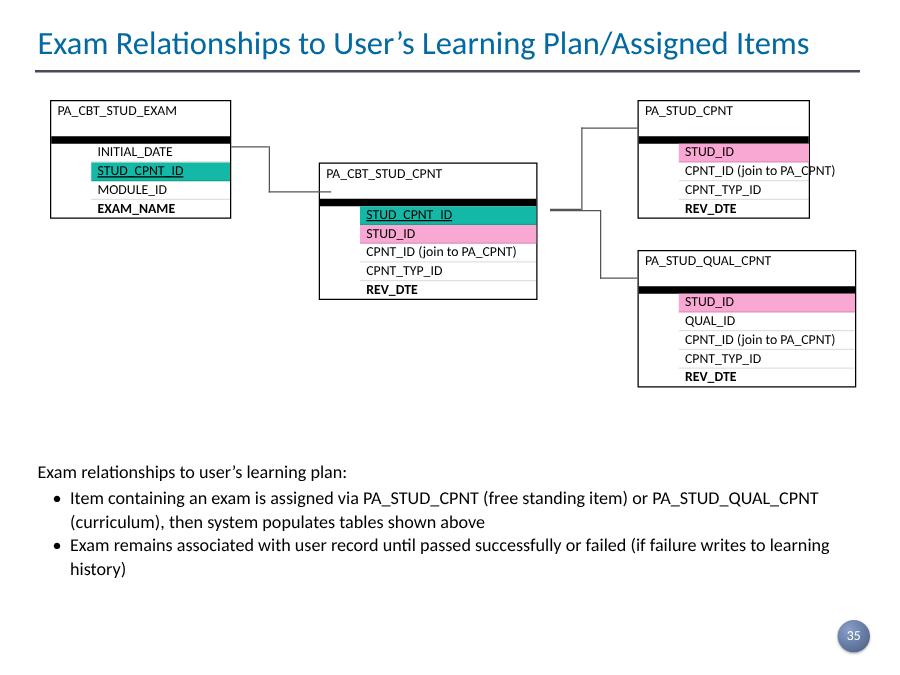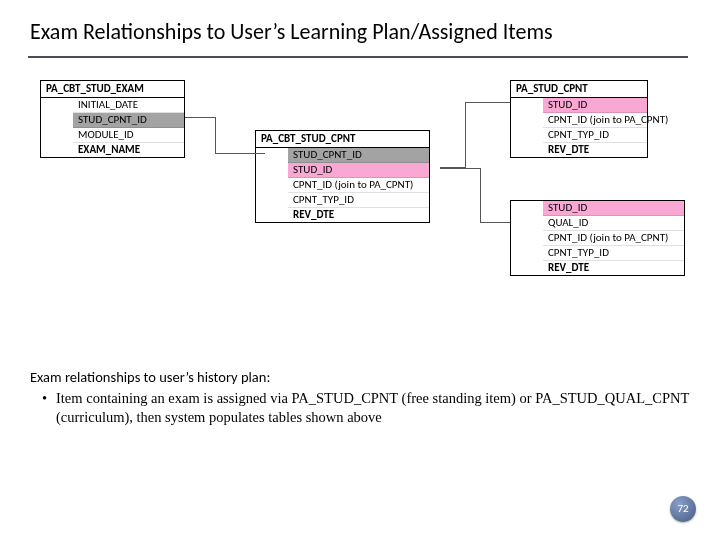--- a/index.html
+++ b/index.html
@@ -15,75 +15,75 @@
   }
   .slide {
     position: relative;
     width: 720px;
     height: 540px;
   }
   .title {
     position: absolute;
     left: 30px;
     top: 18px;
-    font-size: 22px;
+    font-size: 26px;
     font-weight: 400;
-    color: #000000;
+    color: #0369a1;
   }
   .rule {
     position: absolute;
     left: 28px;
     top: 56px;
     width: 660px;
     height: 0;
     border-top: 2px solid #4a4a5a;
   }
   
   .entity {
     position: absolute;
     border: 1px solid #000;
     background: #fff;
     font-size: 11px;
     line-height: 14px;
     padding: 0;
     box-sizing: border-box;
   }
   .entity .hdr {
-    font-weight: 700;
-    padding: 1px 5px 1px 5px;
-    border-bottom: 1px solid #000000;
+    font-weight: 400;
+    padding: 1px 5px 13px 5px;
+    border-bottom: 6px solid #000000;
   }
   .entity .body {
     padding: 0;
     margin-left: 32px;
   }
   .row {
     padding: 0 5px;
     border-bottom: 1px solid rgba(0,0,0,0.12);
     white-space: nowrap;
   }
   .entity .body .row:last-child { border-bottom: none; font-weight: bold; }
-  .hl { background: #a3a3a3; }
+  .hl { background: #14b8a6; text-decoration: underline; }
   .hl-strong { background: #f9a8d4; }
   
   .conn {
     position: absolute;
     background: #555;
   }
   
   .notes {
     position: absolute;
     left: 30px;
     top: 368px;
     width: 660px;
     font-size: 14.5px;
     line-height: 19px;
     color: #000;
   }
-  .notes ul { margin: 2px 0 0 0; padding: 0; list-style: none; font-family: Liberation Serif, serif; }
+  .notes ul { margin: 2px 0 0 0; padding: 0; list-style: none; }
   .notes li { padding-left: 26px; position: relative; }
   .notes li::before {
     content: "•";
     position: absolute;
     left: 12px;
   }
   
   .pagenum {
     position: absolute;
     right: 24px;
@@ -131,20 +131,21 @@
     <div class="hdr">PA_STUD_CPNT</div>
     <div class="body">
       <div class="row hl-strong">STUD_ID</div>
       <div class="row">CPNT_ID  (join to PA_CPNT)</div>
       <div class="row">CPNT_TYP_ID</div>
       <div class="row">REV_DTE</div>
     </div>
   </div>
 
   <div class="entity" style="left:510px; top:200px; width:175px;">
+    <div class="hdr">PA_STUD_QUAL_CPNT</div>
     <div class="body">
       <div class="row hl-strong">STUD_ID</div>
       <div class="row">QUAL_ID</div>
       <div class="row">CPNT_ID  (join to PA_CPNT)</div>
       <div class="row">CPNT_TYP_ID</div>
       <div class="row">REV_DTE</div>
     </div>
   </div>
 
   <div class="conn" style="left:185px; top:117px; width:30px; height:1px;"></div>
@@ -153,20 +154,21 @@
 
   <div class="conn" style="left:440px; top:167px; width:25px; height:1px;"></div>
   <div class="conn" style="left:465px; top:102px; width:1px; height:66px;"></div>
   <div class="conn" style="left:465px; top:102px; width:45px; height:1px;"></div>
 
   <div class="conn" style="left:440px; top:168px; width:40px; height:1px;"></div>
   <div class="conn" style="left:480px; top:168px; width:1px; height:55px;"></div>
   <div class="conn" style="left:480px; top:222px; width:30px; height:1px;"></div>
 
   <div class="notes">
-    <div>Exam relationships to user’s history plan:</div>
+    <div>Exam relationships to user’s learning plan:</div>
     <ul>
       <li>Item containing an exam is assigned via PA_STUD_CPNT (free standing item) or PA_STUD_QUAL_CPNT (curriculum), then system populates tables shown above</li>
+      <li>Exam remains associated with user record until passed successfully or failed (if failure writes to learning history)</li>
     </ul>
   </div>
 
-  <div class="pagenum">72</div>
+  <div class="pagenum">35</div>
 </div>
 
 </body></html>

